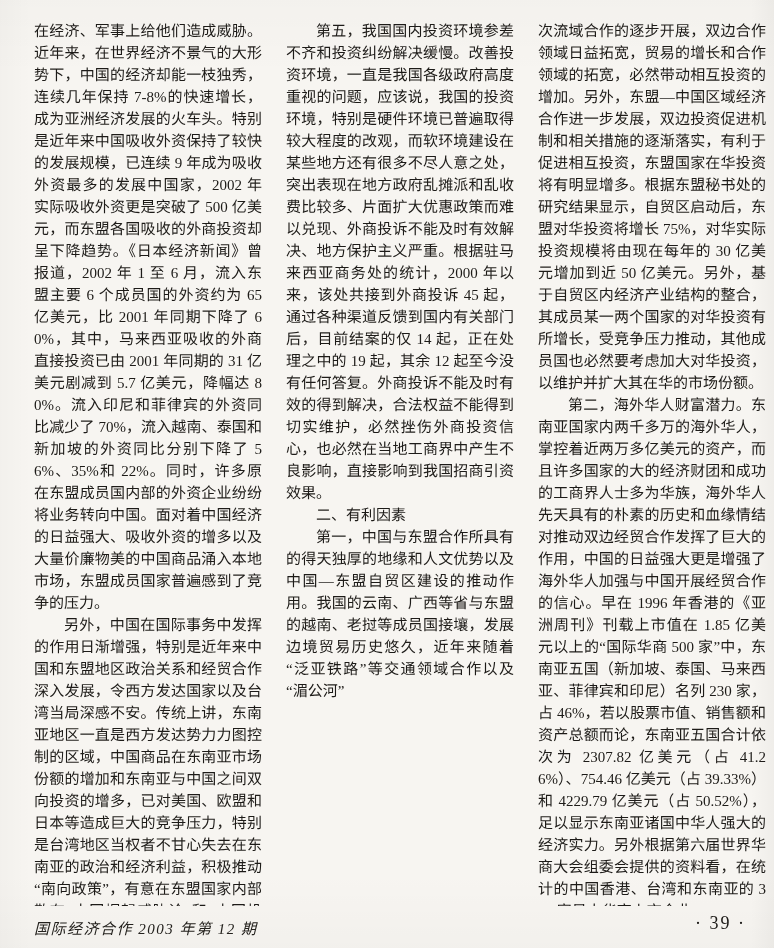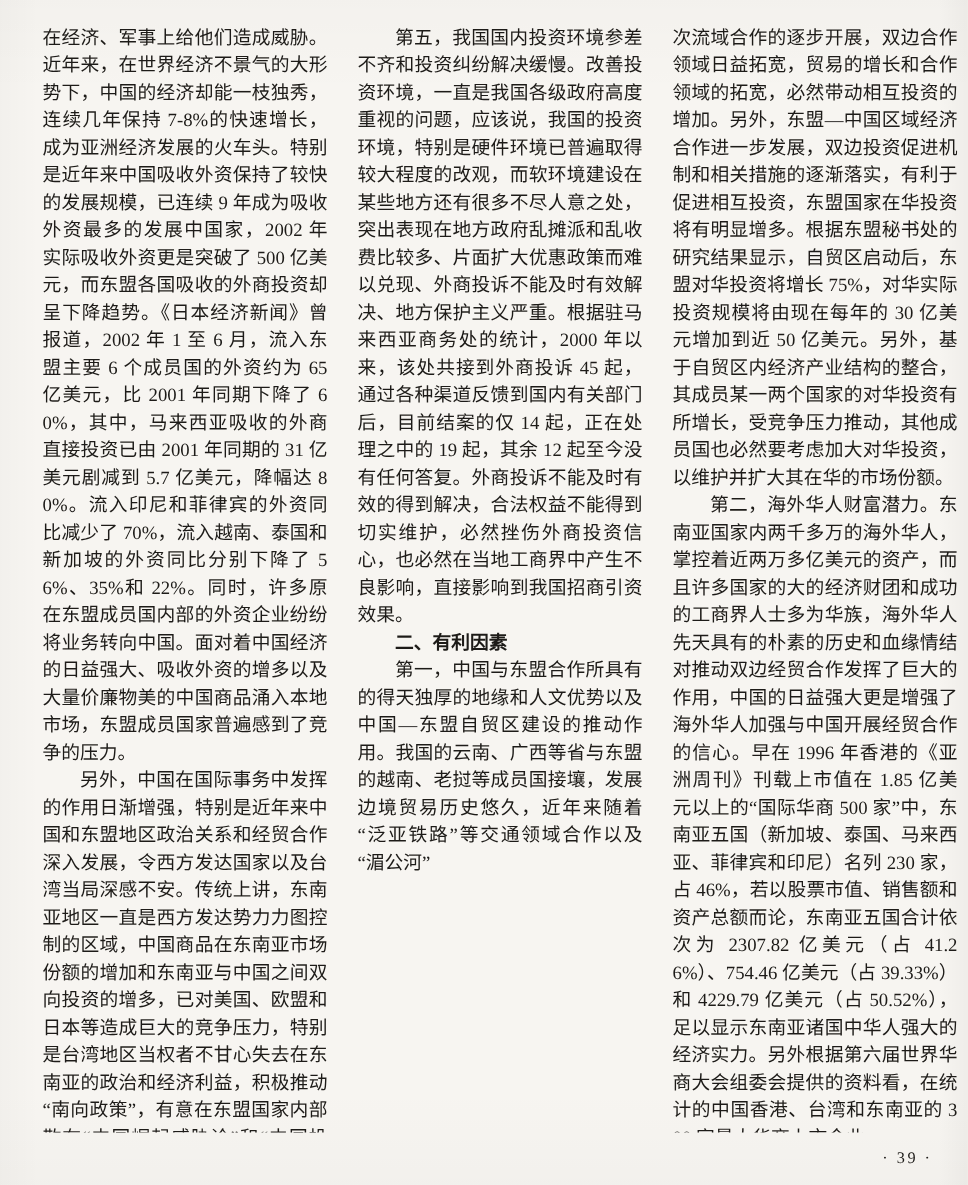--- a/index.html
+++ b/index.html
@@ -28,34 +28,34 @@
     overflow:hidden;
     font-size:15px;
     line-height:22px;
     text-align:justify;
     text-justify:inter-character;
     word-break:break-all;
     line-break:loose;
   }
   .col p{margin:0;padding:0;}
   p.indent{text-indent:2em;}
-  p.heading{font-weight:bold;text-indent:2em;}
+  p.heading{font-weight:normal;text-indent:2em;}
   .footer-left{
     position:absolute;
     left:34px;bottom:10px;
     font-size:15px;
     font-style:italic;
     letter-spacing:1.5px;
     color:#23211d;
     white-space:nowrap;
   }
   .footer-right{
     position:absolute;
     right:28px;bottom:14px;
-    font-size:13px;
+    font-size:18px;
     letter-spacing:2px;
     color:#1d1b18;
     white-space:nowrap;
   }
 </style>
 </head>
 <body>
 
 <div class="page">
 
@@ -72,16 +72,17 @@
       <p class="indent">第一，中国与东盟合作所具有的得天独厚的地缘和人文优势以及中国—东盟自贸区建设的推动作用。我国的云南、广西等省与东盟的越南、老挝等成员国接壤，发展边境贸易历史悠久，近年来随着“泛亚铁路”等交通领域合作以及“湄公河”</p>
     </div>
 
     <div class="col">
       <p>次流域合作的逐步开展，双边合作领域日益拓宽，贸易的增长和合作领域的拓宽，必然带动相互投资的增加。另外，东盟—中国区域经济合作进一步发展，双边投资促进机制和相关措施的逐渐落实，有利于促进相互投资，东盟国家在华投资将有明显增多。根据东盟秘书处的研究结果显示，自贸区启动后，东盟对华投资将增长 75%，对华实际投资规模将由现在每年的 30 亿美元增加到近 50 亿美元。另外，基于自贸区内经济产业结构的整合，其成员某一两个国家的对华投资有所增长，受竞争压力推动，其他成员国也必然要考虑加大对华投资，以维护并扩大其在华的市场份额。</p>
       <p class="indent">第二，海外华人财富潜力。东南亚国家内两千多万的海外华人，掌控着近两万多亿美元的资产，而且许多国家的大的经济财团和成功的工商界人士多为华族，海外华人先天具有的朴素的历史和血缘情结对推动双边经贸合作发挥了巨大的作用，中国的日益强大更是增强了海外华人加强与中国开展经贸合作的信心。早在 1996 年香港的《亚洲周刊》刊载上市值在 1.85 亿美元以上的“国际华商 500 家”中，东南亚五国（新加坡、泰国、马来西亚、菲律宾和印尼）名列 230 家，占 46%，若以股票市值、销售额和资产总额而论，东南亚五国合计依次为 2307.82 亿美元（占 41.26%）、754.46 亿美元（占 39.33%）和 4229.79 亿美元（占 50.52%），足以显示东南亚诸国中华人强大的经济实力。另外根据第六届世界华商大会组委会提供的资料看，在统计的中国香港、台湾和东南亚的 300 家最大华商上市企业</p>
     </div>
 
   </div>
 
+  <div class="footer-left">国际经济合作 2003 年第 12 期</div>
 
   <div class="footer-right">· 39 ·</div>
 
 </div>
 
 </body></html>

